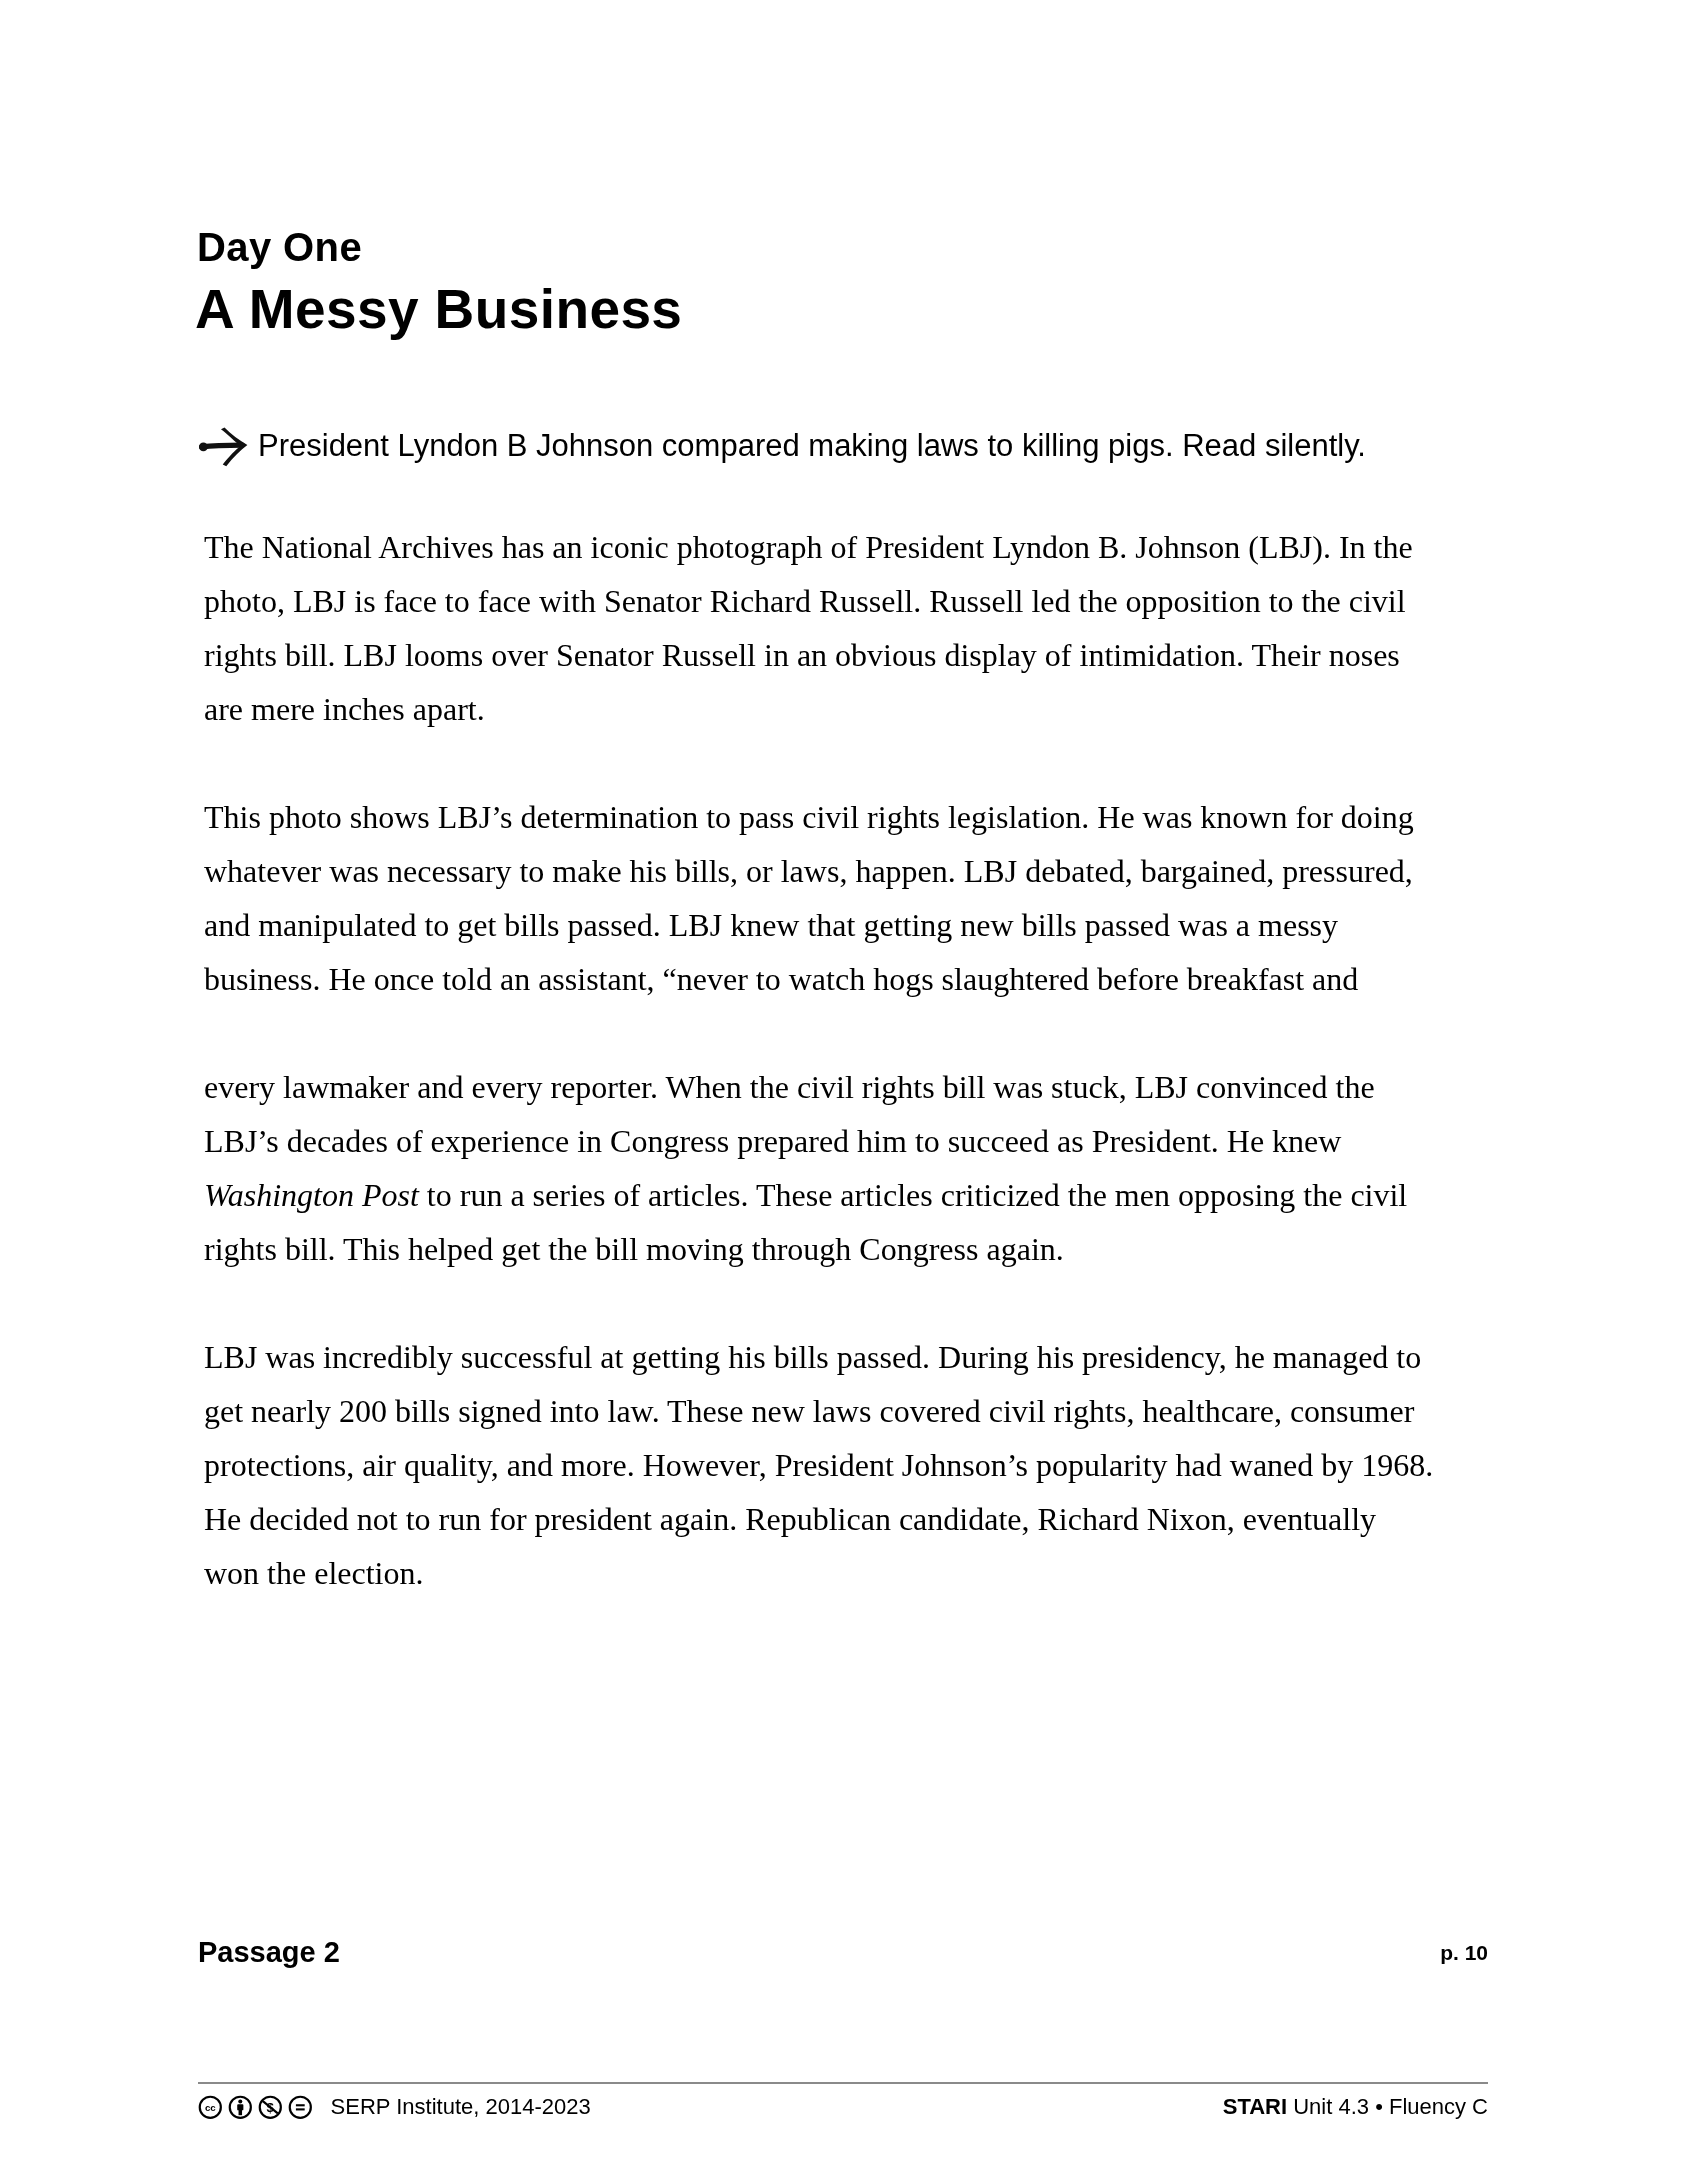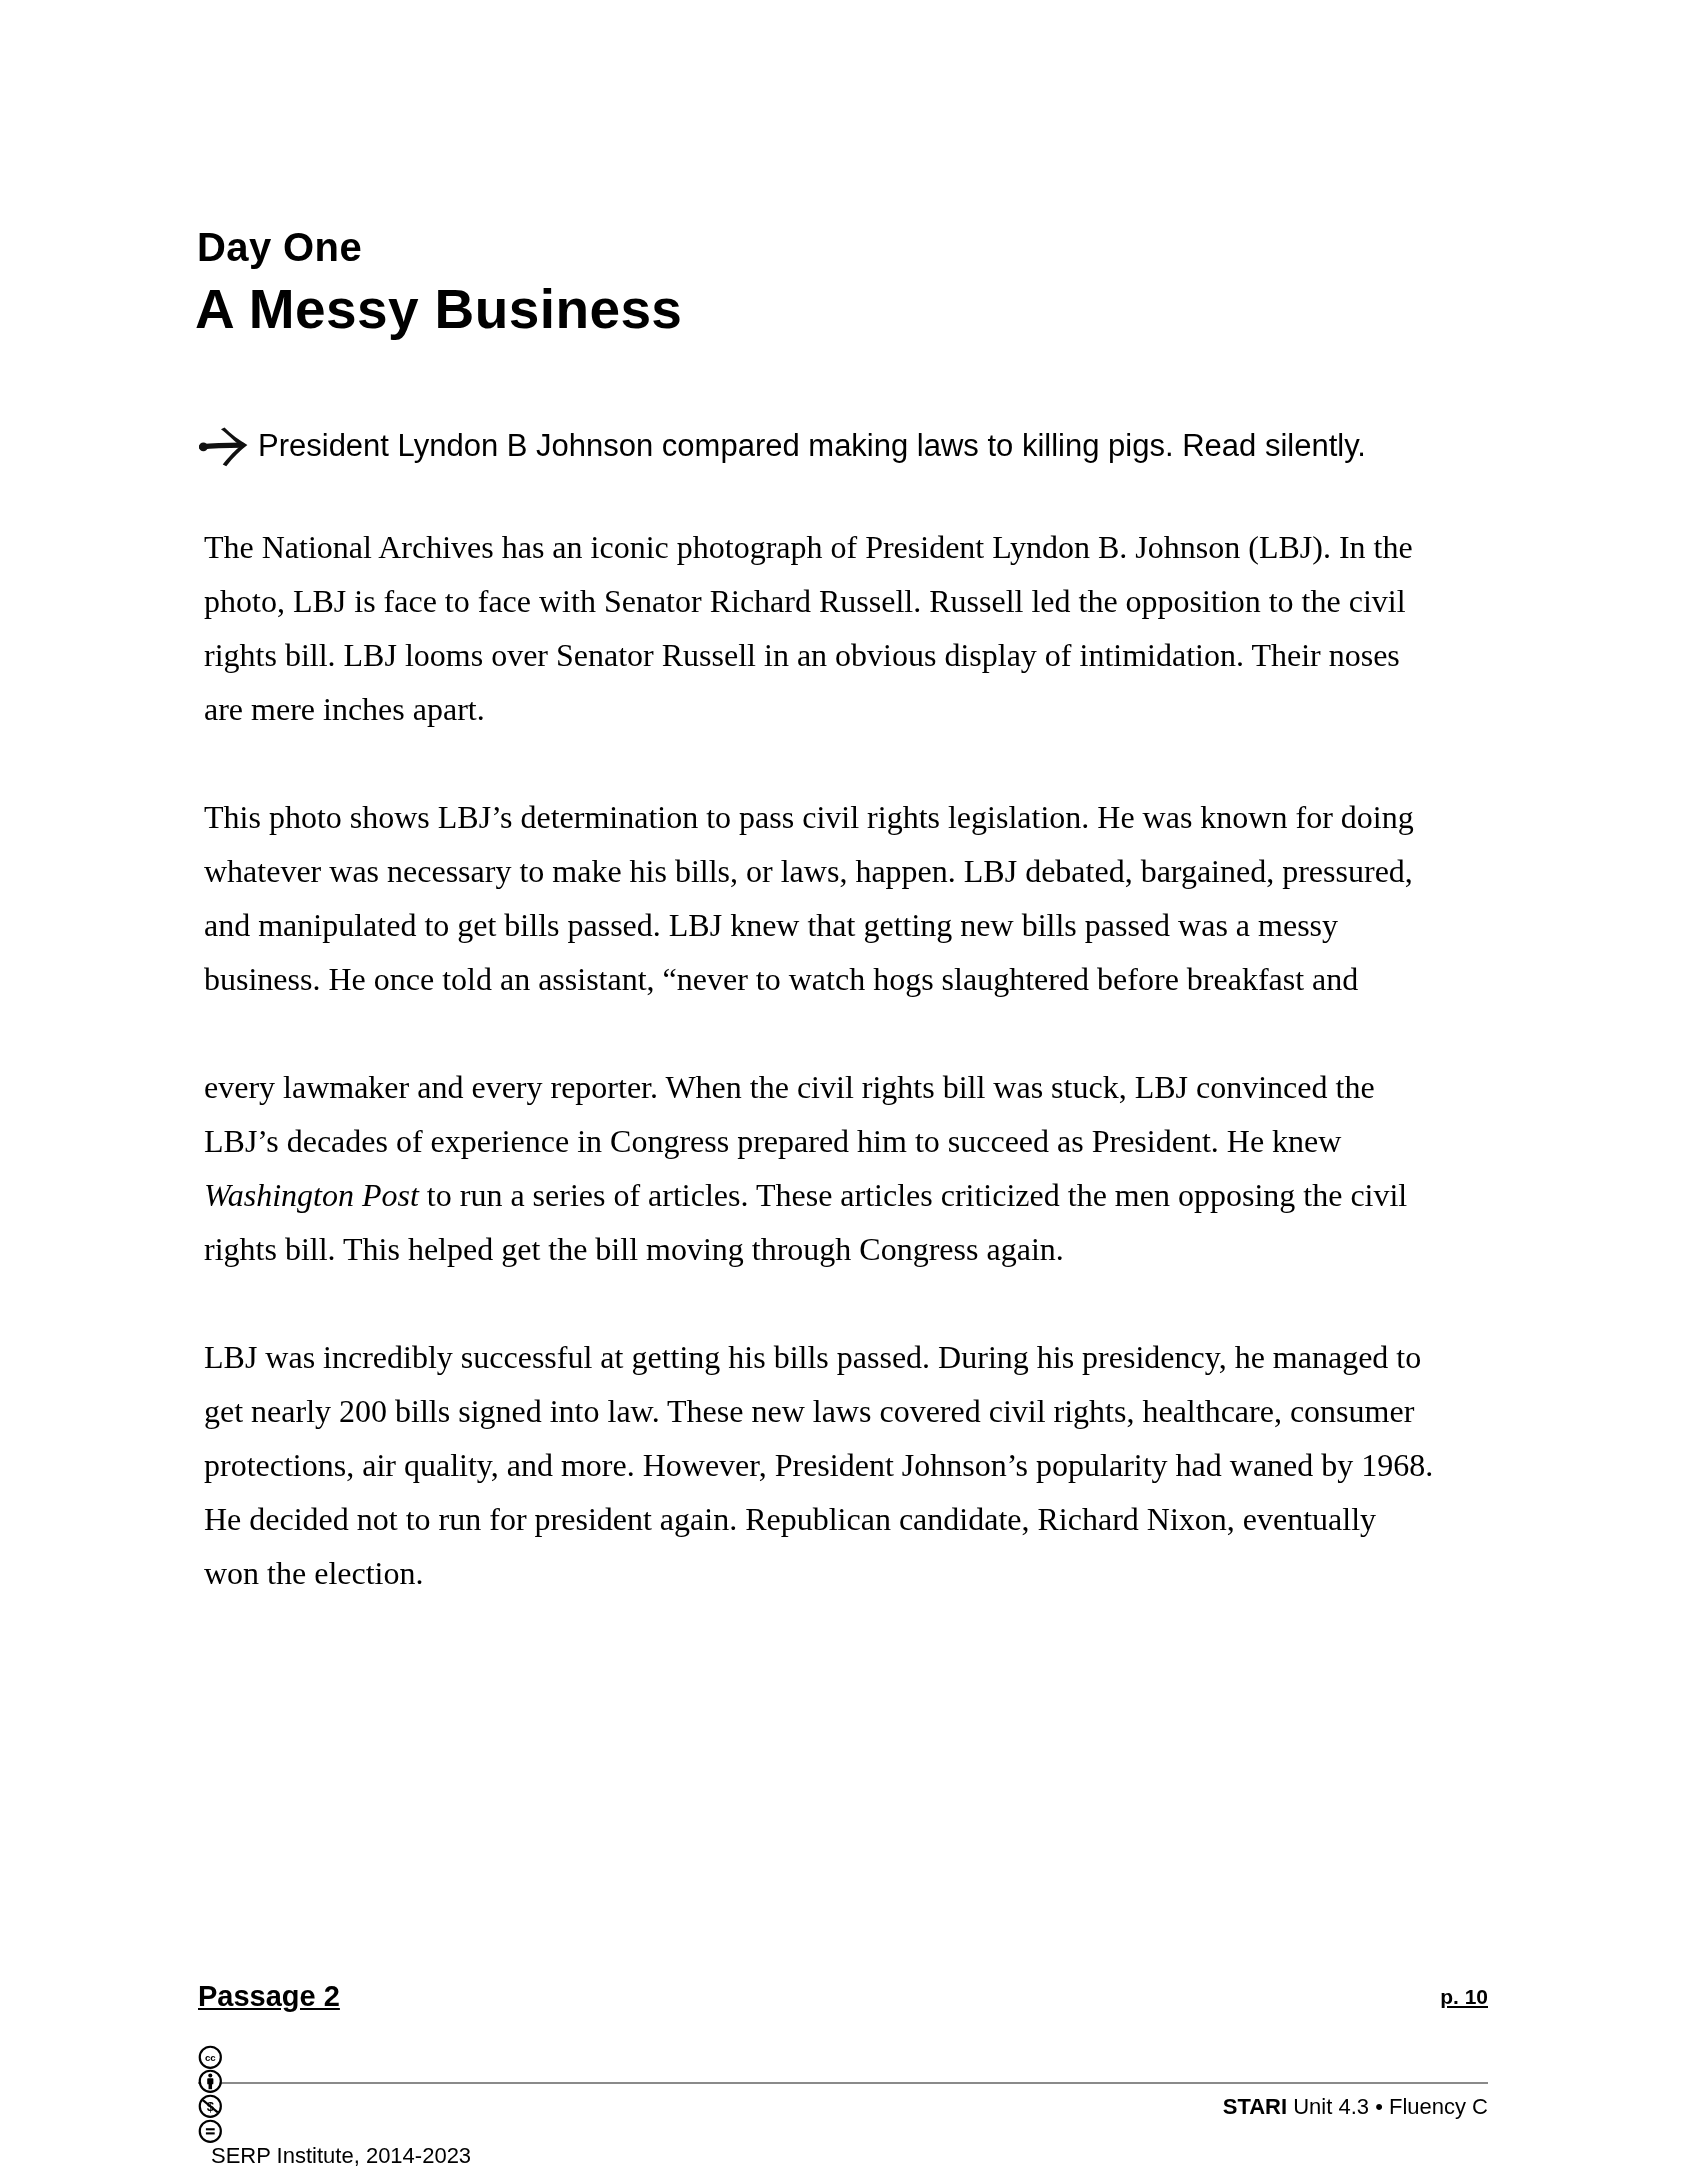--- a/index.html
+++ b/index.html
@@ -69,26 +69,25 @@
     }
     .passage .line {
       display: block;
       white-space: nowrap;
     }
     .passage em { font-style: italic; }
 
     .footer-top {
       position: absolute;
       left: 198px;
-      top: 1979px;
+      top: 1935px;
       width: 1290px;
       display: flex;
       justify-content: space-between;
       align-items: flex-start;
-      text-decoration: underline;
     }
     .footer-top .passage-label {
       font-size: 29px;
       font-weight: bold;
       line-height: 35px;
     }
     .footer-top .page-num {
       font-size: 21px;
       font-weight: bold;
       line-height: 35px;
@@ -106,22 +105,21 @@
       left: 198px;
       top: 2092px;
       width: 1290px;
       height: 30px;
       display: flex;
       justify-content: space-between;
       align-items: center;
     }
     .license {
       display: flex;
-      align-items: flex-start;
-      flex-direction: column;
+      align-items: flex-end;
     }
     .cc-icon {
       width: 24.6px;
       height: 24.6px;
       margin-right: 5.3px;
       display: inline-block;
     }
     .license .copyright {
       font-size: 22px;
       margin-left: 13px;

